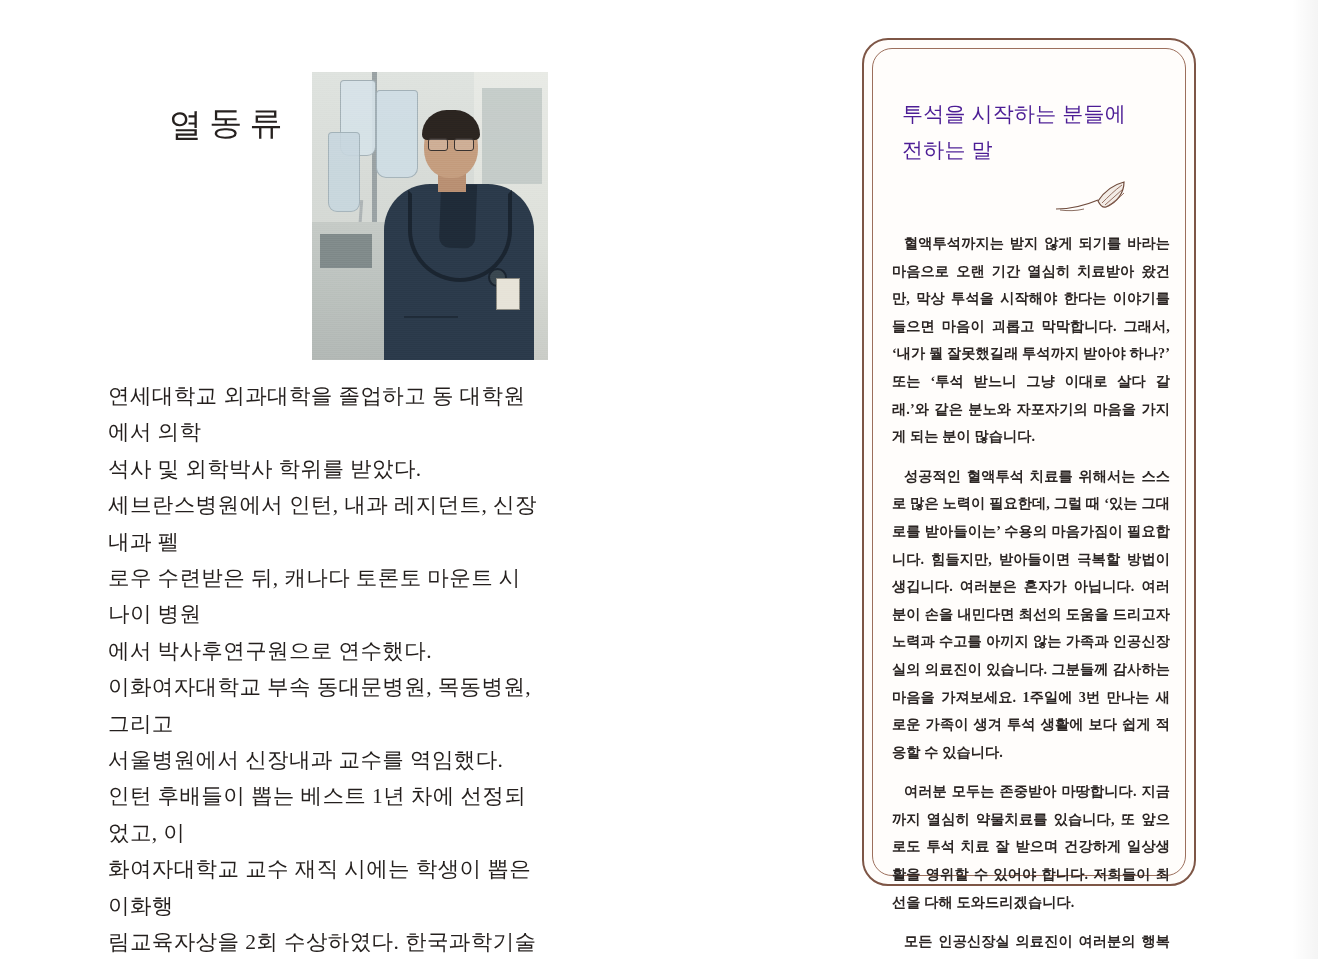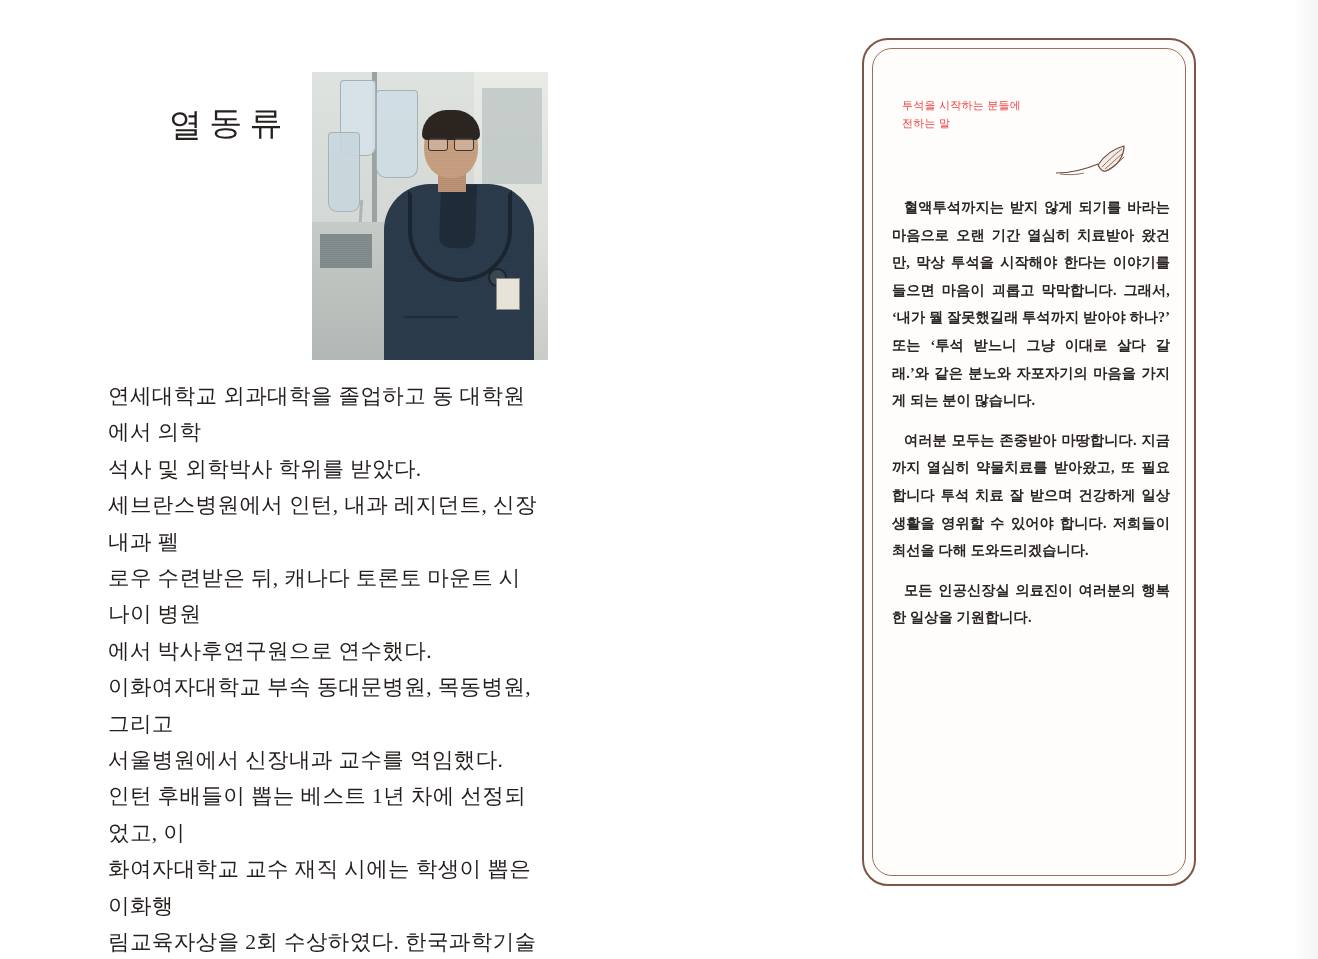--- a/index.html
+++ b/index.html
@@ -252,23 +252,23 @@
   }
 
   .card-content {
     position: absolute;
     left: 28px;
     top: 56px;
     width: 278px;
   }
 
   .card-heading {
-    font-size: 11px;
-    line-height: 18px;
-    color: #ef4444;
+    font-size: 21px;
+    line-height: 36px;
+    color: #4c1d95;
     letter-spacing: .3px;
     white-space: pre-line;
     padding-left: 10px;
   }
 
   .card-ornament {
     position: relative;
     height: 54px;
     margin-top: 6px;
   }
@@ -359,20 +359,21 @@
           <path d="M44 21 C50 12 58 5 70 2 C70 12 64 22 52 27 C49 28 46 25 44 21 Z" fill="#f3ece6" stroke="#6f4b3c" stroke-width="1.2"></path>
           <path d="M48 23 C54 17 61 10 68 5" stroke="#8a6152" stroke-width="0.9" fill="none"></path>
           <path d="M51 25 C57 20 63 14 69 9" stroke="#8a6152" stroke-width="0.9" fill="none"></path>
           <path d="M54 26 C60 22 65 18 70 13" stroke="#8a6152" stroke-width="0.9" fill="none"></path>
           <path d="M6 30 C14 31 22 31 30 29" stroke="#6f4b3c" stroke-width="0.8" fill="none"></path>
         </svg>
       </div>
 
       <div class="card-body">
         <p>혈액투석까지는 받지 않게 되기를 바라는 마음으로 오랜 기간 열심히 치료받아 왔건만, 막상 투석을 시작해야 한다는 이야기를 들으면 마음이 괴롭고 막막합니다. 그래서, ‘내가 뭘 잘못했길래 투석까지 받아야 하나?’ 또는 ‘투석 받느니 그냥 이대로 살다 갈래.’와 같은 분노와 자포자기의 마음을 가지게 되는 분이 많습니다.</p>
-        <p>여러분 모두는 존중받아 마땅합니다. 지금까지 열심히 약물치료를 받아왔고, 또 필요합니다 투석 치료 잘 받으며 건강하게 일상생활을 영위할 수 있어야 합니다. 저희들이 최선을 다해 도와드리겠습니다.</p>
+        <p>성공적인 혈액투석 치료를 위해서는 스스로 많은 노력이 필요한데, 그럴 때 ‘있는 그대로를 받아들이는’ 수용의 마음가짐이 필요합니다. 힘들지만, 받아들이면 극복할 방법이 생깁니다. 여러분은 혼자가 아닙니다. 여러분이 손을 내민다면 최선의 도움을 드리고자 노력과 수고를 아끼지 않는 가족과 인공신장실의 의료진이 있습니다. 그분들께 감사하는 마음을 가져보세요. 1주일에 3번 만나는 새로운 가족이 생겨 투석 생활에 보다 쉽게 적응할 수 있습니다.</p>
+        <p>여러분 모두는 존중받아 마땅합니다. 지금까지 열심히 약물치료를 있습니다, 또 앞으로도 투석 치료 잘 받으며 건강하게 일상생활을 영위할 수 있어야 합니다. 저희들이 최선을 다해 도와드리겠습니다.</p>
         <p>모든 인공신장실 의료진이 여러분의 행복한 일상을 기원합니다.</p>
       </div>
     </div>
   </div>
 
   <div class="page-edge-shade"></div>
 </div>
 
 </body></html>

